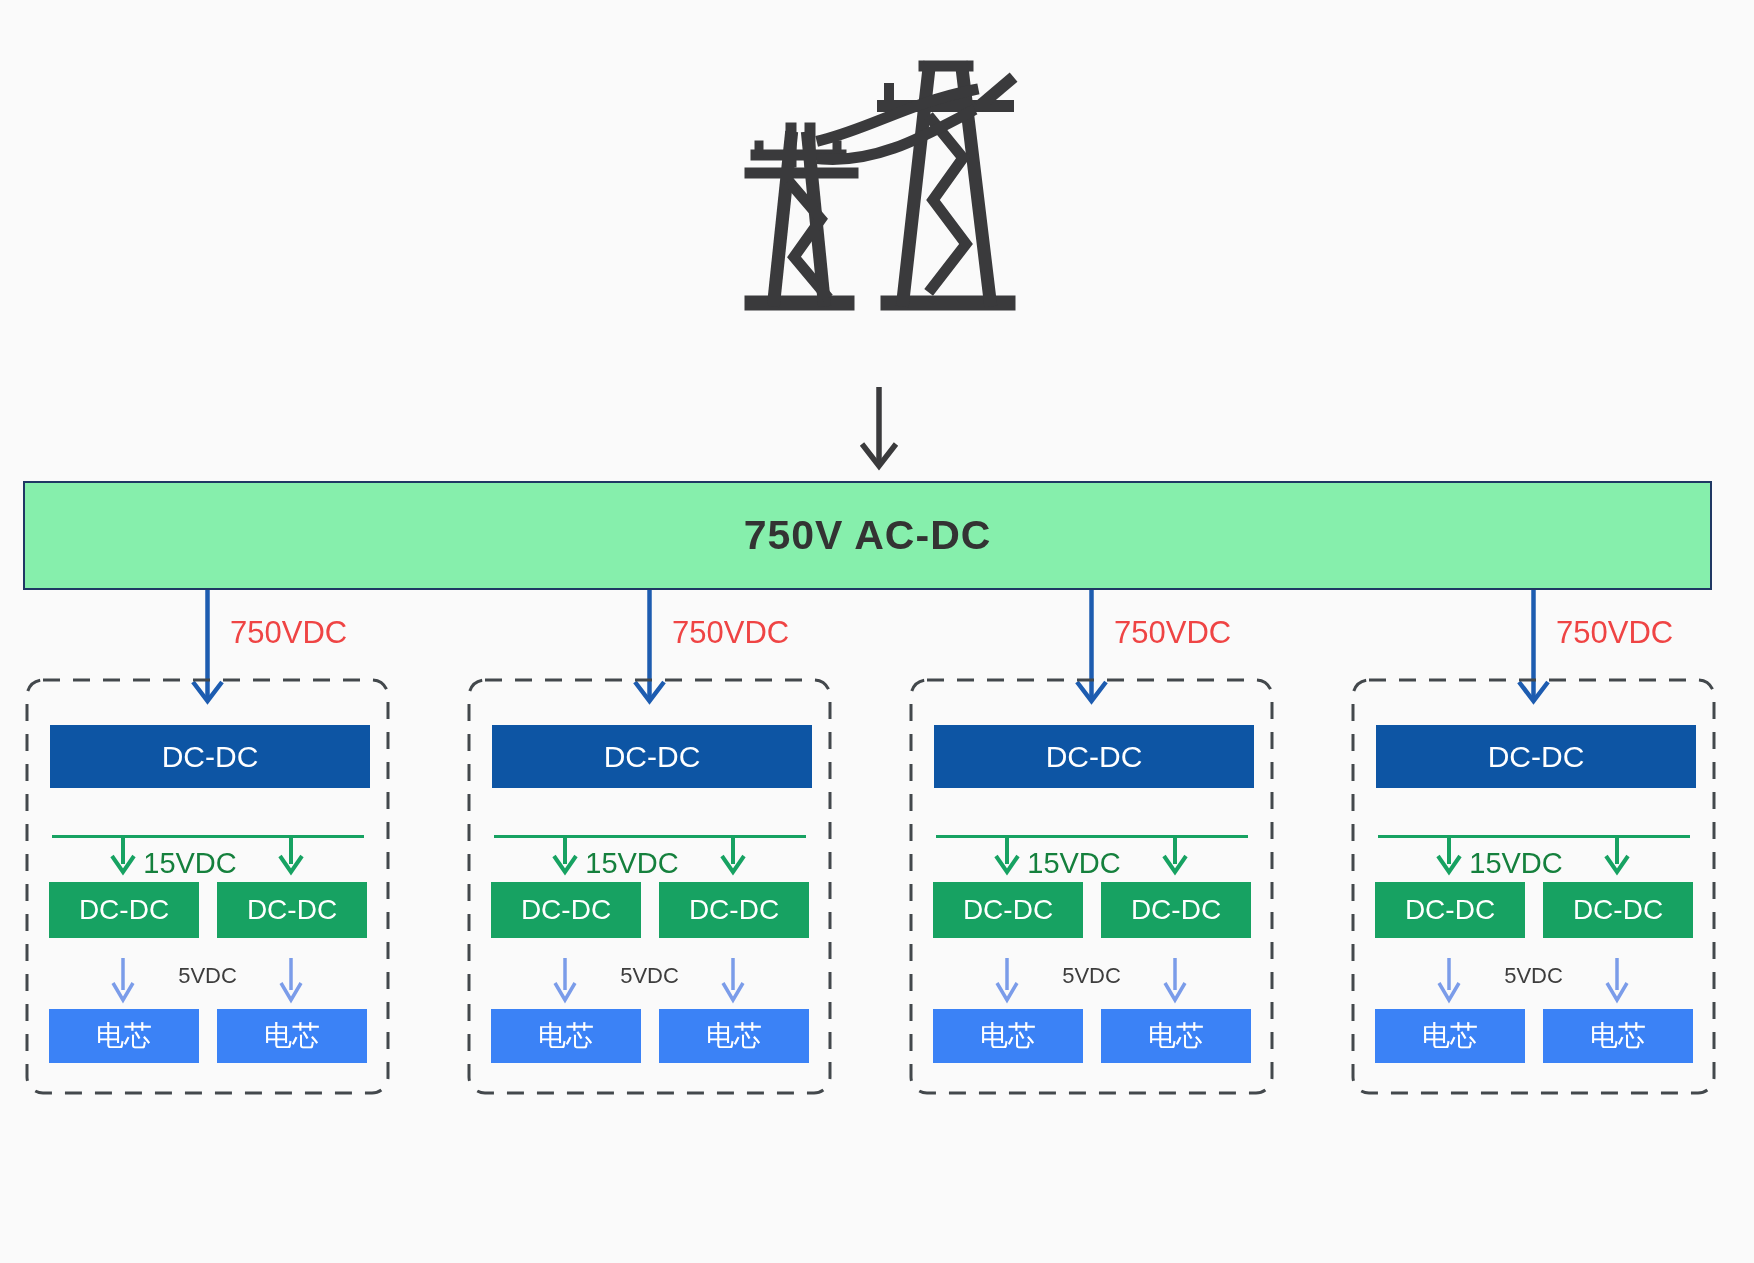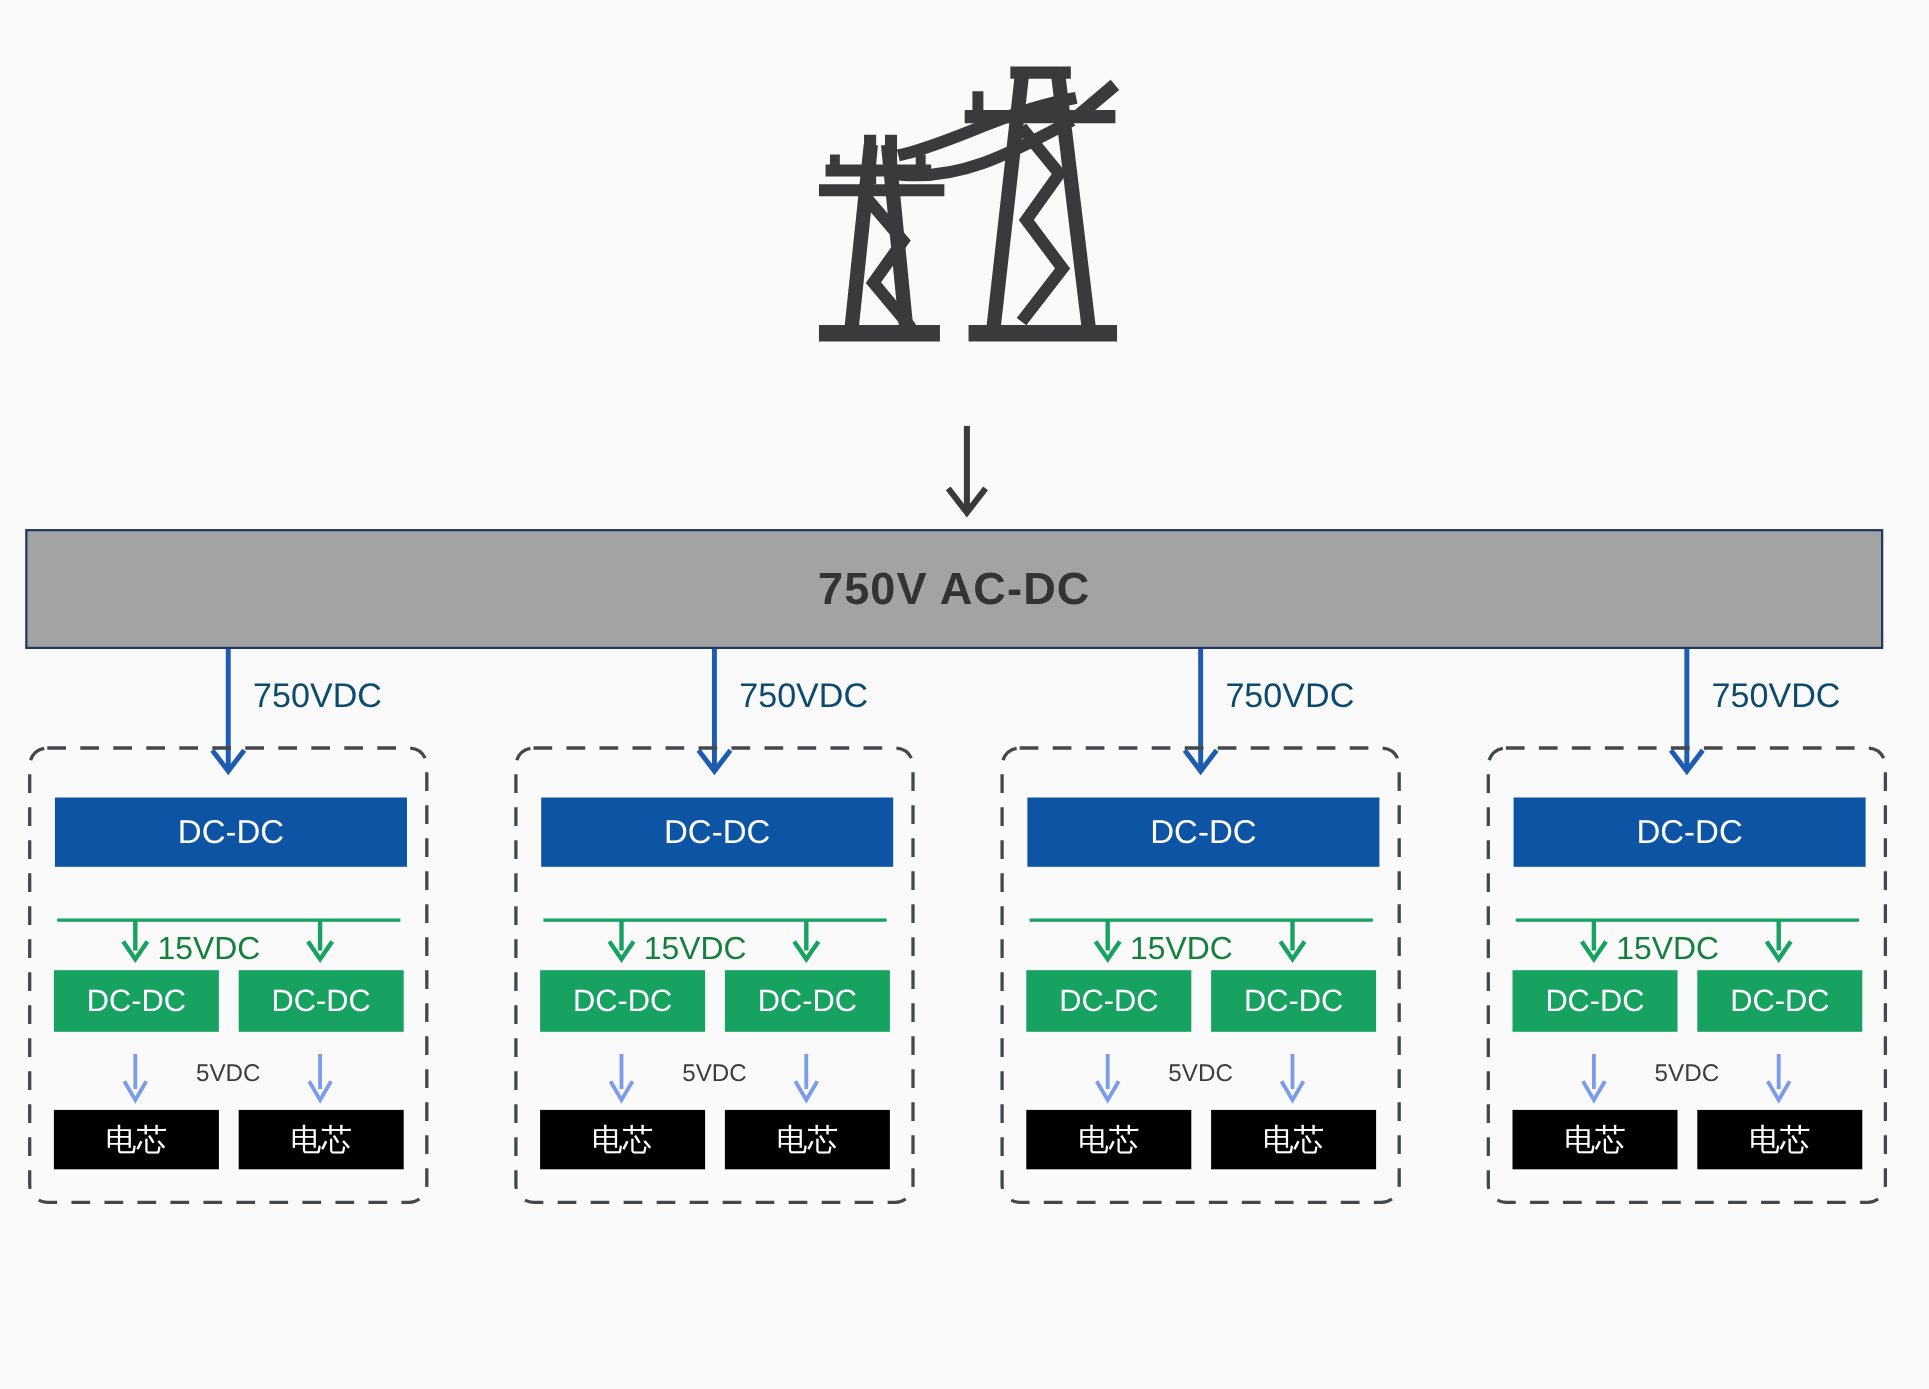--- a/index.html
+++ b/index.html
@@ -14,34 +14,34 @@
   .pylon{position:absolute;left:740px;top:42px;width:280px;height:272px;}
   .source-label{
     position:absolute;left:0;top:336px;width:1754px;
     text-align:center;font-size:38px;font-weight:600;color:#3a3a3a;
     letter-spacing:1px;
   }
   .main-arrow{position:absolute;left:857px;top:387px;width:44px;height:84px;}
   
   .converter-box{
     position:absolute;left:23px;top:481px;width:1689px;height:109px;
-    box-sizing:border-box;border:2px solid #1f3864;background:#a3a3a3;
+    box-sizing:border-box;border:2px solid #1f3864;background:#86efac;
     display:flex;align-items:center;justify-content:center;
   }
   .converter-box span{font-size:41px;font-weight:600;color:#333;letter-spacing:1px;}
   
   .branch{position:absolute;top:590px;width:365px;height:500px;}
   .branch.b0{left:25px;}
   .branch.b1{left:467px;}
   .branch.b2{left:909px;}
   .branch.b3{left:1351px;}
   .branch-arrow{position:absolute;left:160px;top:0;width:45px;height:118px;}
   .input-label{
     position:absolute;left:205px;top:25px;
-    font-size:31px;color:#0c4a6e;white-space:nowrap;
+    font-size:31px;color:#ef4444;white-space:nowrap;
   }
   .dash-box{position:absolute;left:0;top:88px;width:365px;height:417px;}
   .dash-rect{position:absolute;left:0;top:0;width:365px;height:417px;}
   .primary-converter{
     position:absolute;left:25px;top:47px;width:320px;height:63px;
     background:#0d55a4;color:#ffffff;
     display:flex;align-items:center;justify-content:center;font-size:30px;
   }
   .bus-line{position:absolute;left:27px;top:157px;width:312px;height:3px;background:#17a262;}
   .green-arrow{position:absolute;top:158px;width:30px;height:40px;}
@@ -60,21 +60,21 @@
   .sc-right{left:192px;}
   .cell-arrow{position:absolute;top:280px;width:30px;height:46px;}
   .ca-left{left:83px;}
   .ca-right{left:251px;}
   .low-label{
     position:absolute;left:0;top:285px;width:365px;text-align:center;
     font-size:22px;color:#3d3d3d;
   }
   .cell{
     position:absolute;top:331px;width:150px;height:54px;
-    background:#000000;color:#ffffff;
+    background:#3b82f6;color:#ffffff;
     display:flex;align-items:center;justify-content:center;font-size:28px;
   }
   .cell-left{left:24px;}
   .cell-right{left:192px;}
 </style>
 </head>
 <body>
 
 <div class="page">
 

